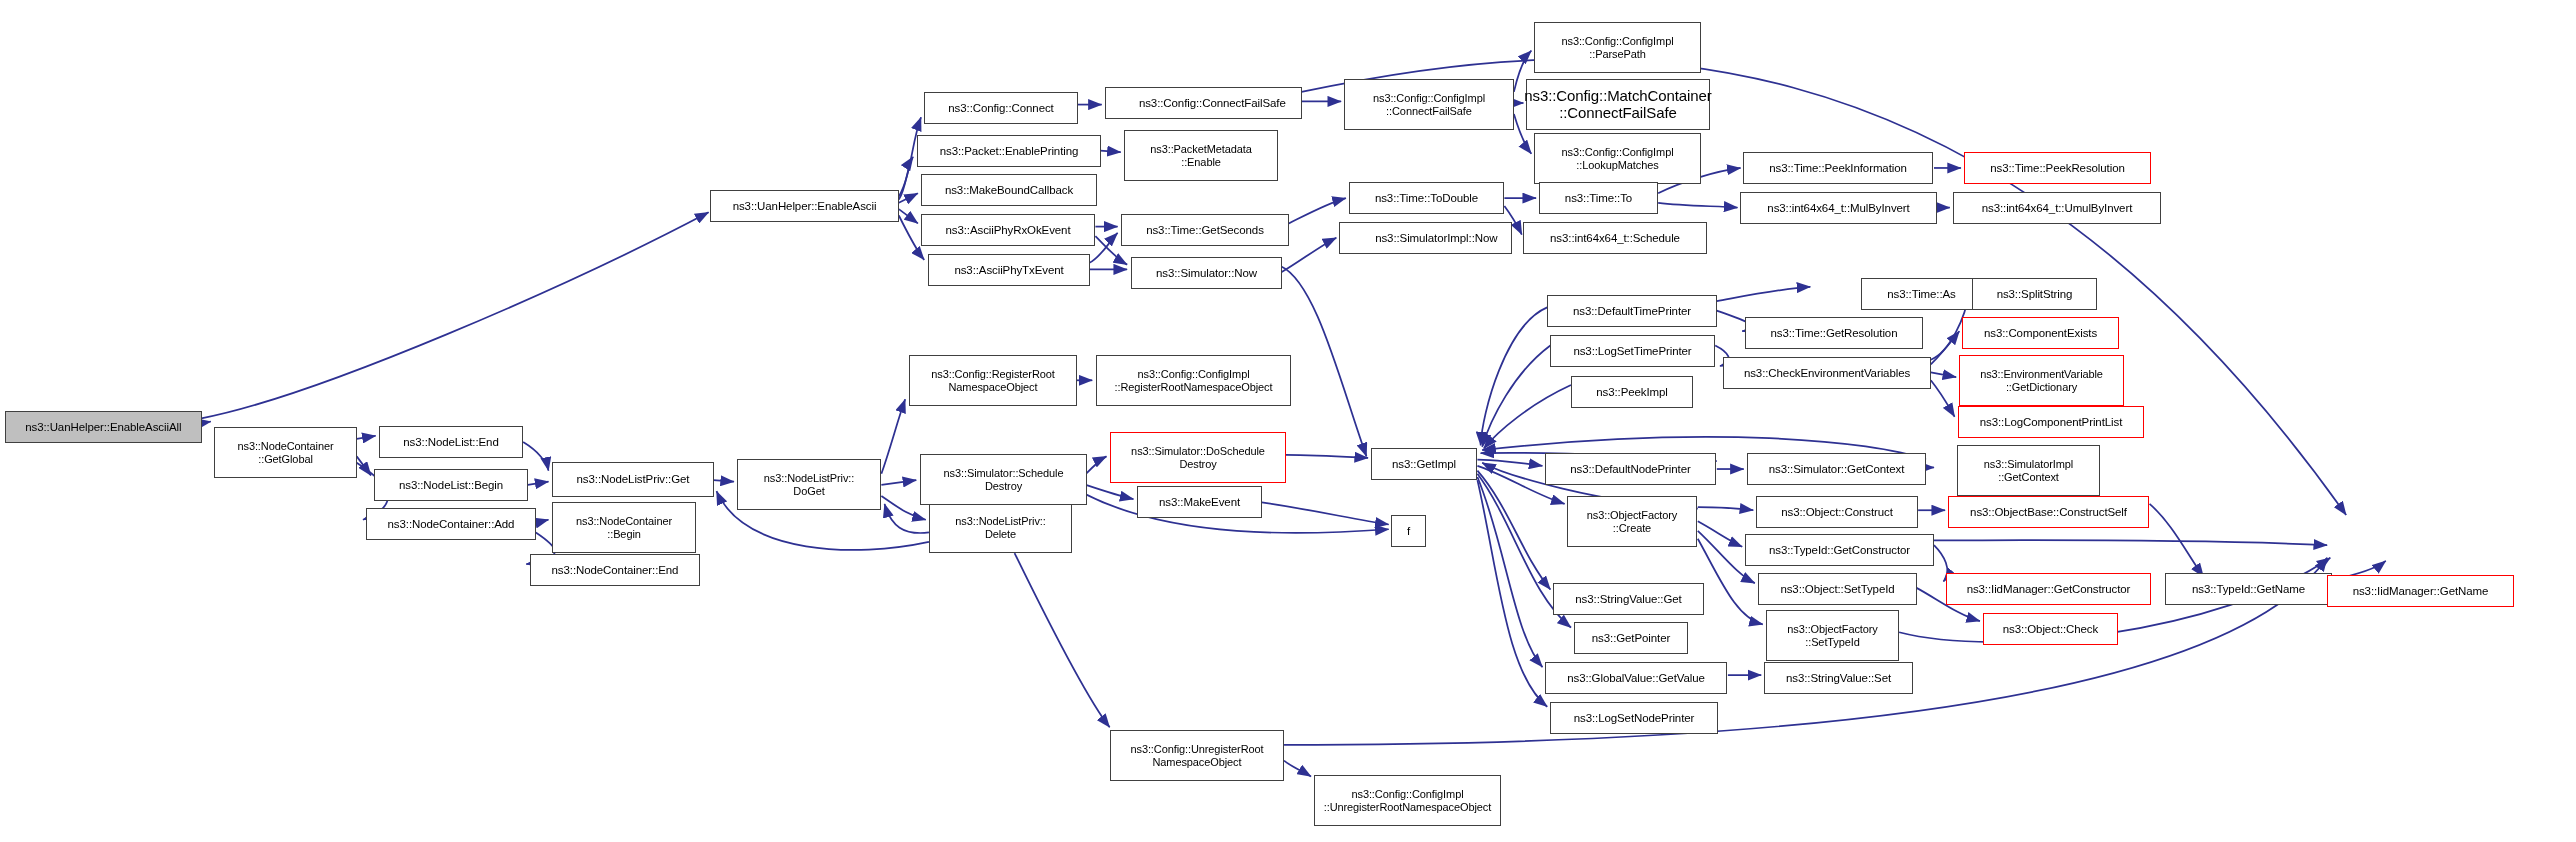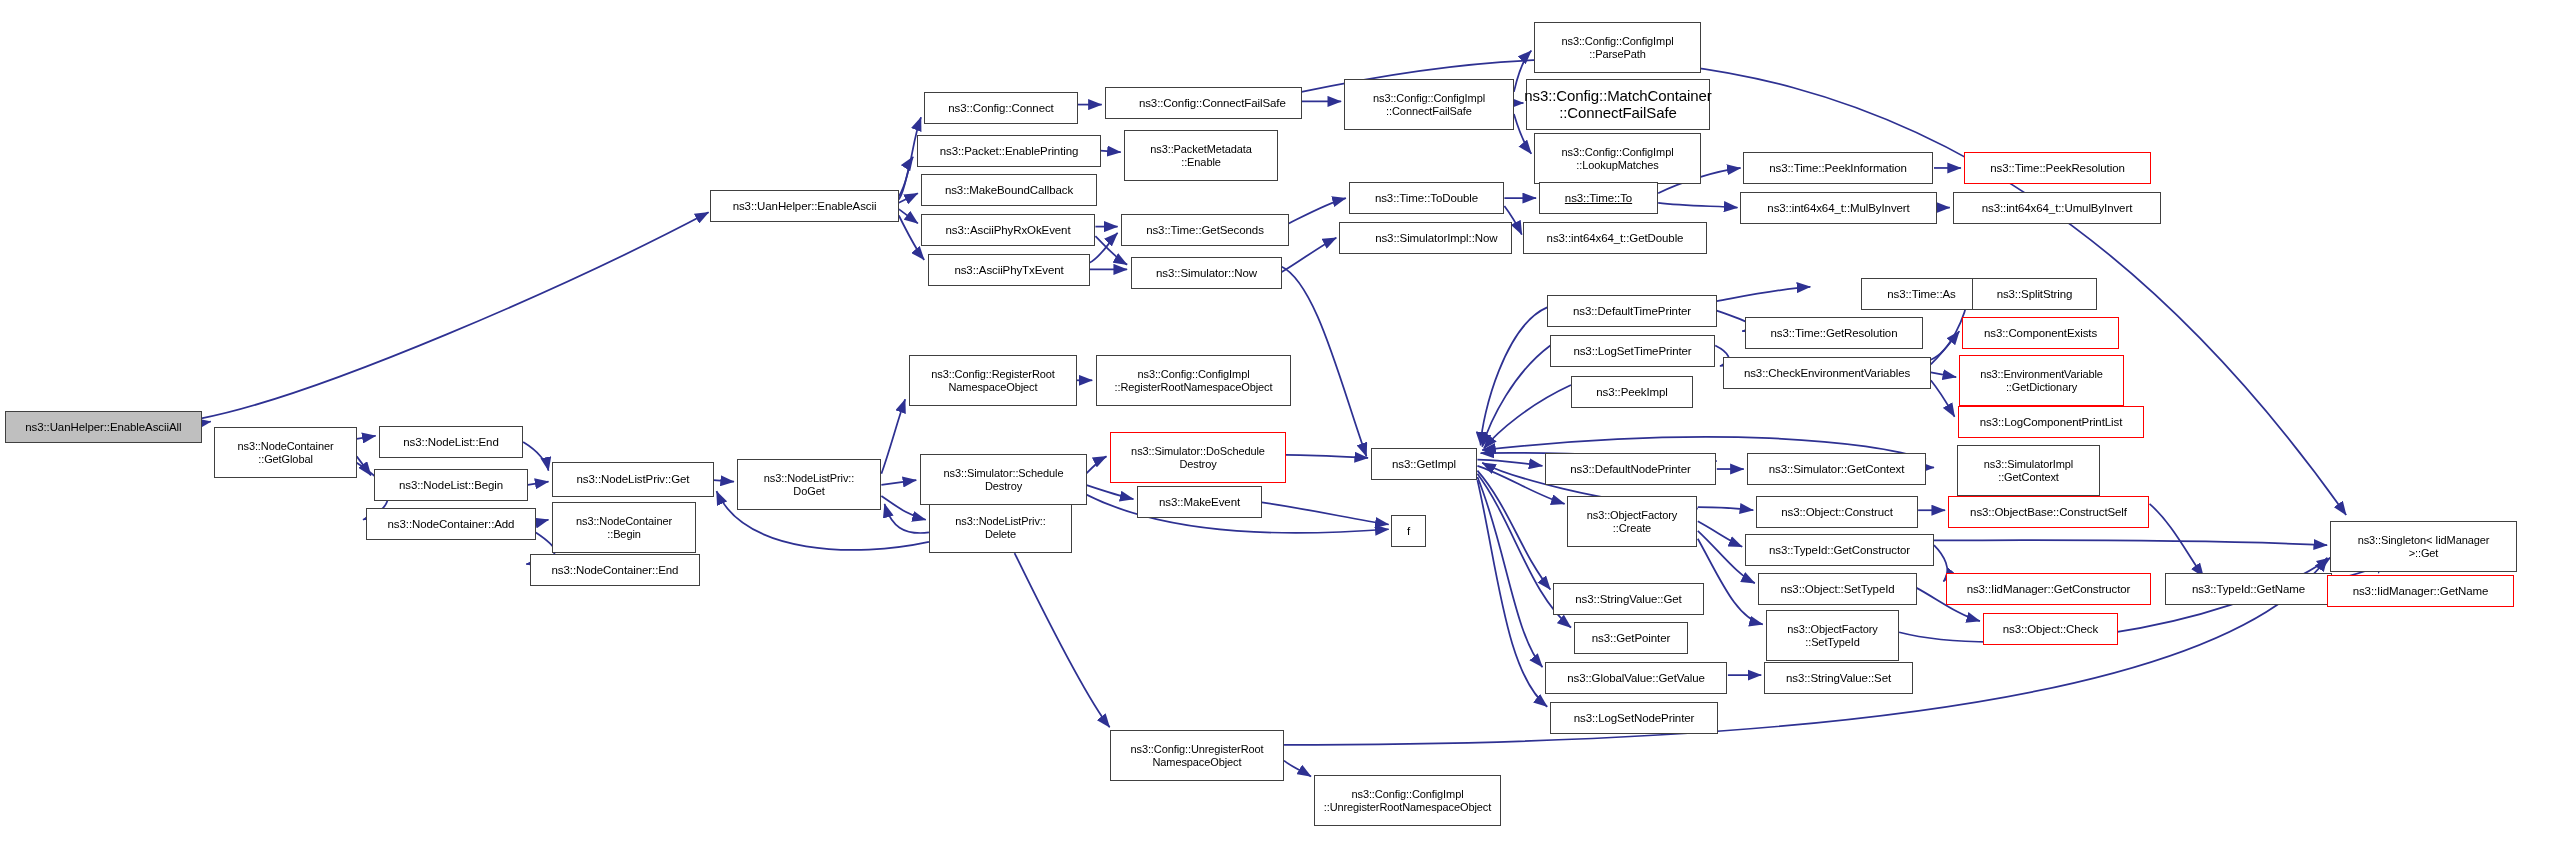--- a/index.html
+++ b/index.html
@@ -175,22 +175,22 @@
     <div class="node" style="left: 1344px; top: 79px; width: 170px; height: 51px; font-size: 11px;">ns3::Config::ConfigImpl
 ::ConnectFailSafe</div>
     <div class="node" style="left: 1534px; top: 22px; width: 167px; height: 51px; font-size: 11px;">ns3::Config::ConfigImpl
 ::ParsePath</div>
     <div class="node" style="left: 1526px; top: 79px; width: 184px; height: 51px; font-size: 15px;">ns3::Config::MatchContainer
 ::ConnectFailSafe</div>
     <div class="node" style="left: 1534px; top: 133px; width: 167px; height: 51px; font-size: 11px;">ns3::Config::ConfigImpl
 ::LookupMatches</div>
     <div class="node" style="left: 1349px; top: 182px; width: 155px; height: 32px;">ns3::Time::ToDouble</div>
     <div class="node" style="left: 1339px; top: 222px; width: 173px; height: 32px; padding-left: 24px;">ns3::SimulatorImpl::Now</div>
-    <div class="node" style="left: 1539px; top: 182px; width: 119px; height: 32px; text-decoration: underline;">ns3::Time::To</div>
-    <div class="node" style="left: 1523px; top: 222px; width: 184px; height: 32px;">ns3::int64x64_t::GetDouble</div>
+    <div class="node" style="left: 1539px; top: 182px; width: 119px; height: 32px;">ns3::Time::To</div>
+    <div class="node" style="left: 1523px; top: 222px; width: 184px; height: 32px;">ns3::int64x64_t::Schedule</div>
     <div class="node" style="left: 1743px; top: 152px; width: 190px; height: 32px;">ns3::Time::PeekInformation</div>
     <div class="node" style="left: 1740px; top: 192px; width: 197px; height: 32px;">ns3::int64x64_t::MulByInvert</div>
     <div class="node red" style="left: 1964px; top: 152px; width: 187px; height: 32px;">ns3::Time::PeekResolution</div>
     <div class="node" style="left: 1953px; top: 192px; width: 208px; height: 32px;">ns3::int64x64_t::UmulByInvert</div>
     <div class="node" style="left: 1547px; top: 295px; width: 170px; height: 32px;">ns3::DefaultTimePrinter</div>
     <div class="node" style="left: 1550px; top: 335px; width: 165px; height: 32px;">ns3::LogSetTimePrinter</div>
     <div class="node" style="left: 1571px; top: 376px; width: 122px; height: 32px;">ns3::PeekImpl</div>
     <div class="node" style="left: 1545px; top: 453px; width: 171px; height: 32px;">ns3::DefaultNodePrinter</div>
     <div class="node" style="left: 1567px; top: 496px; width: 130px; height: 51px; font-size: 11px;">ns3::ObjectFactory
 ::Create</div>
@@ -213,21 +213,19 @@
     <div class="node" style="left: 1756px; top: 496px; width: 162px; height: 32px;">ns3::Object::Construct</div>
     <div class="node red" style="left: 1948px; top: 496px; width: 201px; height: 32px;">ns3::ObjectBase::ConstructSelf</div>
     <div class="node" style="left: 1745px; top: 534px; width: 189px; height: 32px;">ns3::TypeId::GetConstructor</div>
     <div class="node" style="left: 1758px; top: 573px; width: 159px; height: 32px;">ns3::Object::SetTypeId</div>
     <div class="node" style="left: 1766px; top: 610px; width: 133px; height: 51px; font-size: 11px;">ns3::ObjectFactory
 ::SetTypeId</div>
     <div class="node red" style="left: 1946px; top: 573px; width: 205px; height: 32px;">ns3::IidManager::GetConstructor</div>
     <div class="node red" style="left: 1983px; top: 613px; width: 135px; height: 32px;">ns3::Object::Check</div>
     <div class="node" style="left: 1764px; top: 662px; width: 149px; height: 32px;">ns3::StringValue::Set</div>
     <div class="node" style="left: 2165px; top: 573px; width: 167px; height: 32px;">ns3::TypeId::GetName</div>
-    <div class="node" style="left: 2330px; top: 521px; width: 187px; height: 51px; font-size: 11px;">ns3::Singleton&lt; IidManager
-&gt;::Get</div>
     <div class="node red" style="left: 2327px; top: 575px; width: 187px; height: 32px;">ns3::IidManager::GetName</div>
     <div class="node" style="left: 1110px; top: 730px; width: 174px; height: 51px; font-size: 11px;">ns3::Config::UnregisterRoot
 NamespaceObject</div>
     <div class="node" style="left: 1314px; top: 775px; width: 187px; height: 51px; font-size: 11px;">ns3::Config::ConfigImpl
 ::UnregisterRootNamespaceObject</div>
   </div>
 
 
 </body></html>

